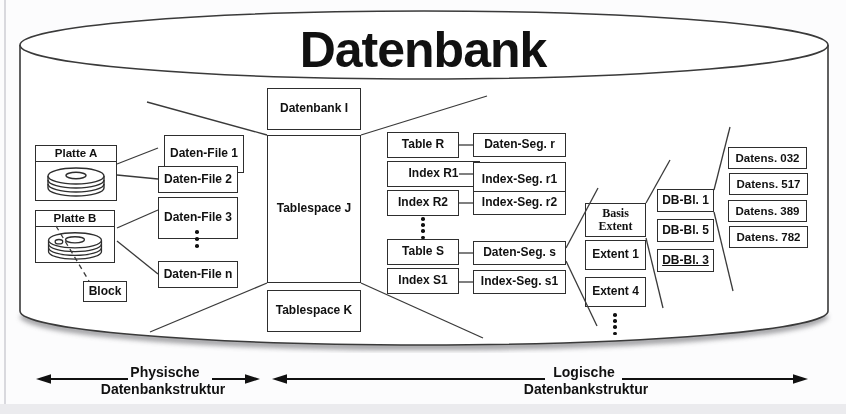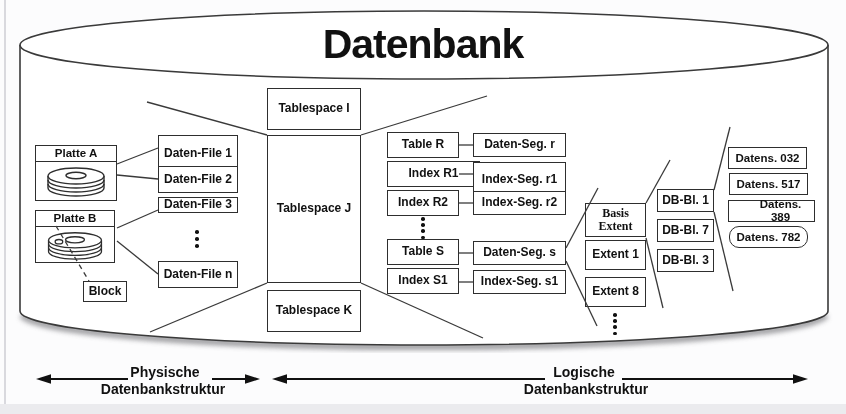--- a/index.html
+++ b/index.html
@@ -8,21 +8,21 @@
     background:#fcfcfd;
     font-family:"Liberation Sans","DejaVu Sans",sans-serif;
     color:#111;
   }
   .edge-left{position:absolute;left:4px;top:0;width:2px;height:414px;background:#d9d9de;z-index:6;}
   .bottom-strip{position:absolute;left:0;top:404px;width:846px;height:10px;background:#ebebee;z-index:6;}
   svg.layer{position:absolute;left:0;top:0;z-index:1;pointer-events:none;}
   svg.layer.over{z-index:3;}
   .title{
     position:absolute;left:0;right:0;top:21px;text-align:center;z-index:2;
-    font-size:41px;font-weight:bold;letter-spacing:-1px;
+    font-size:50px;font-weight:bold;letter-spacing:-1px;
   }
   .box{
     position:absolute;z-index:2;box-sizing:border-box;
     background:#fff;border:1.6px solid #2e2e2e;
     display:flex;align-items:center;justify-content:center;text-align:center;
     font-weight:bold;font-size:12px;line-height:1.12;padding:1px 2px;
   }
   .box.small{font-size:11.5px;}
   .diskbox{
     position:absolute;z-index:2;box-sizing:border-box;
@@ -85,31 +85,31 @@
         <ellipse cx="36" cy="13" rx="28" ry="8"></ellipse>
         <ellipse cx="36" cy="12.5" rx="10" ry="3.2"></ellipse>
         <ellipse cx="19" cy="14.5" rx="4" ry="2.3"></ellipse>
       </g>
     </svg>
   </div>
 </div>
 
 <div class="box" style="left:83px;top:281px;width:44px;height:21px;">Block</div>
 
-<div class="box" style="left:158px;top:135px;width:80px;height:38px;">Daten-File 1</div>
+<div class="box" style="left:164px;top:135px;width:80px;height:38px;">Daten-File 1</div>
 <div class="box" style="left:158px;top:166px;width:80px;height:27px;">Daten-File 2</div>
-<div class="box" style="left:158px;top:197px;width:80px;height:16px;">Daten-File 3</div>
+<div class="box" style="left:158px;top:197px;width:80px;height:42px;">Daten-File 3</div>
 <div class="box" style="left:158px;top:261px;width:80px;height:27px;">Daten-File n</div>
 <div class="dots" style="left:195px;top:230px;">
     <i></i>
     <i></i>
     <i></i>
   </div>
 
-<div class="box" style="left:267px;top:88px;width:94px;height:42px;">Tablespace I</div>
+<div class="box" style="left:267px;top:88px;width:94px;height:42px;">Datenbank I</div>
 <div class="box" style="left:267px;top:135px;width:94px;height:148px;">Tablespace J</div>
 <div class="box" style="left:267px;top:290px;width:94px;height:42px;">Tablespace K</div>
 
 <div class="box" style="left:387px;top:132px;width:72px;height:26px;">Table R</div>
 <div class="box" style="left:387px;top:161px;width:93px;height:26px;">Index R1</div>
 <div class="box" style="left:387px;top:190px;width:72px;height:26px;">Index R2</div>
 <div class="box" style="left:387px;top:239px;width:72px;height:26px;">Table S</div>
 <div class="box" style="left:387px;top:268px;width:72px;height:26px;">Index S1</div>
 <div class="dots" style="left:421px;top:217px;gap:2.6px;">
     <i></i>
@@ -119,36 +119,36 @@
   </div>
 
 <div class="box" style="left:473px;top:133px;width:93px;height:24px;text-align:center;">Daten-Seg. r</div>
 <div class="box" style="left:473px;top:162px;width:93px;height:36px;">Index-Seg. r1</div>
 <div class="box" style="left:473px;top:191px;width:93px;height:24px;">Index-Seg. r2</div>
 <div class="box" style="left:473px;top:241px;width:93px;height:24px;">Daten-Seg. s</div>
 <div class="box" style="left:473px;top:270px;width:93px;height:24px;">Index-Seg. s1</div>
 
 <div class="box" style="left:585px;top:203px;width:61px;height:34px;font-family:Liberation Serif, serif;">Basis Extent</div>
 <div class="box" style="left:585px;top:240px;width:61px;height:30px;">Extent 1</div>
-<div class="box" style="left:585px;top:277px;width:61px;height:30px;">Extent 8</div>
+<div class="box" style="left:585px;top:277px;width:61px;height:30px;">Extent 4</div>
 <div class="dots" style="left:613px;top:313px;gap:2.6px;">
     <i></i>
     <i></i>
     <i></i>
     <i></i>
   </div>
 
 <div class="box" style="left:657px;top:189px;width:57px;height:23px;">DB-Bl. 1</div>
-<div class="box" style="left:657px;top:219px;width:57px;height:23px;">DB-Bl. 7</div>
-<div class="box" style="left:657px;top:249px;width:57px;height:23px;">DB-Bl. 3</div>
+<div class="box" style="left:657px;top:219px;width:57px;height:23px;">DB-Bl. 5</div>
+<div class="box" style="left:657px;top:249px;width:57px;height:23px;text-decoration:underline;">DB-Bl. 3</div>
 
 <div class="box small" style="left:728px;top:147px;width:79px;height:22px;">Datens. 032</div>
 <div class="box small" style="left:729px;top:173px;width:79px;height:22px;">Datens. 517</div>
-<div class="box small" style="left:728px;top:200px;width:87px;height:22px;padding-left:20px;">Datens. 389</div>
-<div class="box small" style="left:729px;top:226px;width:79px;height:22px;border-radius:10px;">Datens. 782</div>
+<div class="box small" style="left:728px;top:200px;width:79px;height:22px;">Datens. 389</div>
+<div class="box small" style="left:729px;top:226px;width:79px;height:22px;">Datens. 782</div>
 
 <div class="legend" style="left:165px;top:364px;">Physische</div>
 <div class="legend" style="left:163px;top:381px;">Datenbankstruktur</div>
 <div class="legend" style="left:584px;top:364px;">Logische</div>
 <div class="legend" style="left:586px;top:381px;">Datenbankstruktur</div>
 
 <svg class="layer over" width="846" height="414" viewBox="0 0 846 414">
   <g stroke="#3a3a3a" stroke-width="1.3" fill="none">
 
     <line x1="147" y1="102" x2="267" y2="135"></line>

